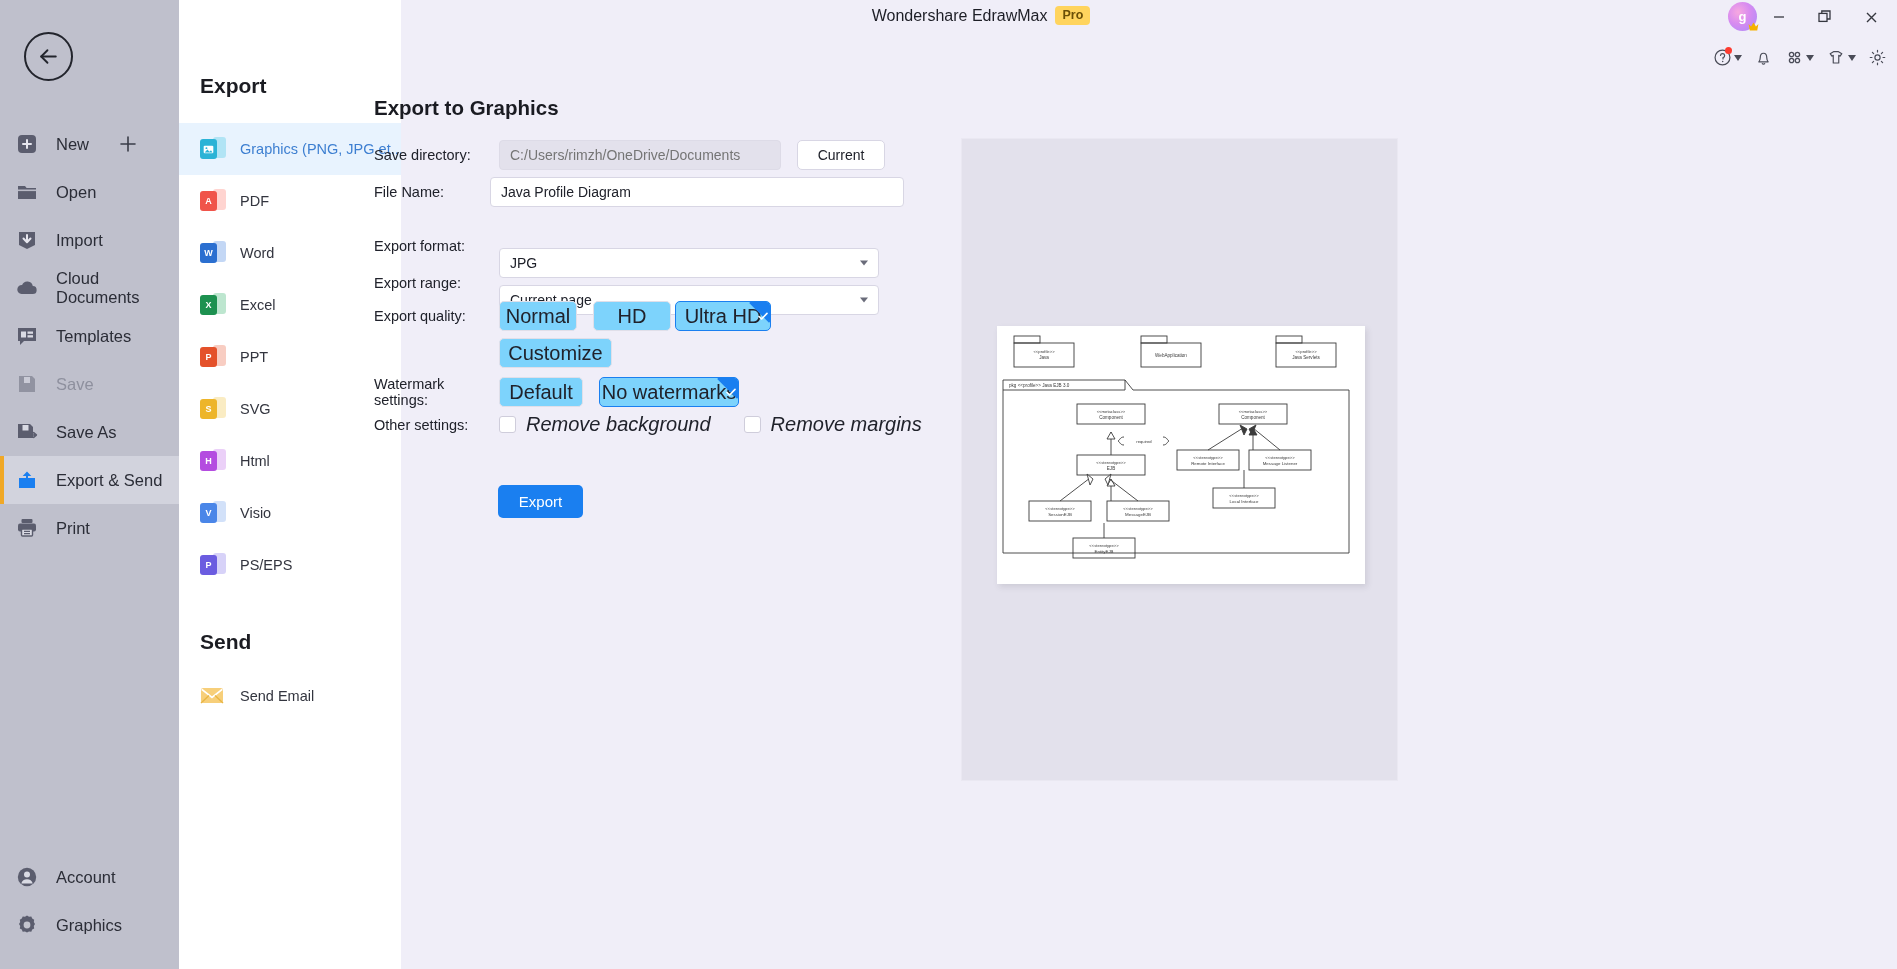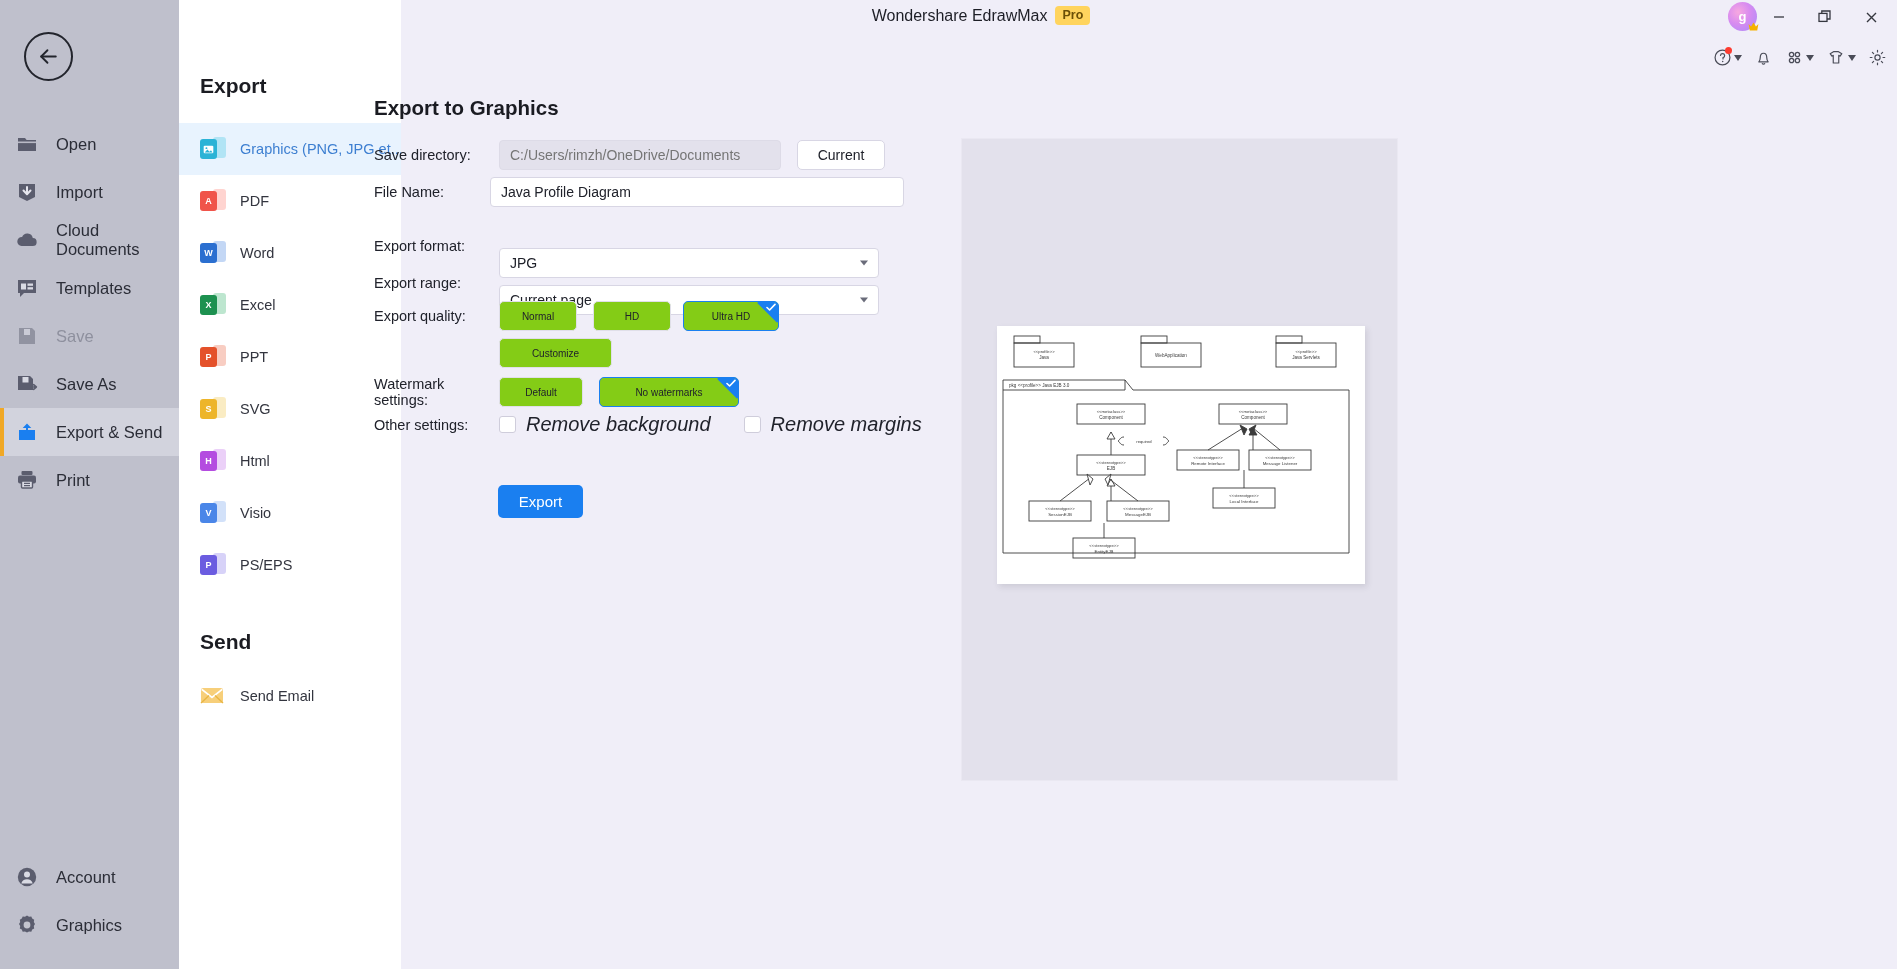--- a/index.html
+++ b/index.html
@@ -209,22 +209,22 @@
   }
   .btn-outline {
     height: 30px; min-width: 82px;
     border: 1px solid #d8d6e4; border-radius: 5px;
     background: #fff; font-size: 14px; color: #20222b;
     display: flex; align-items: center; justify-content: center;
     cursor: pointer; font-family:"Liberation Sans", sans-serif;
   }
   .chip {
     height: 30px; border-radius: 5px;
-    border: 1px solid #e0dfe9; background: #84cc16;
-    font-size: 10px; color: #20222b;
+    border: 1px solid #e0dfe9; background: #7dd3fc;
+    font-size: 20px; color: #20222b;
     display: flex; align-items: center; justify-content: center;
     cursor: pointer; position: relative; overflow: hidden;
   }
   .chip.on { border: 1.6px solid #1a7ff0; }
   .chip.on::after {
     content: "";
     position: absolute; right: -13px; top: -13px;
     width: 28px; height: 28px;
     background: #1a7ff0;
     transform: rotate(45deg);
@@ -275,20 +275,34 @@
   <div class="rail">
     <div class="back-btn">
       <svg width="25" height="25" viewBox="0 0 24 24" fill="none" stroke="#22242c" stroke-width="1.8" stroke-linecap="round" stroke-linejoin="round">
         <line x1="19" y1="12" x2="5" y2="12"></line>
         <polyline points="11,6 5,12 11,18"></polyline>
       </svg>
     </div>
 
     <div class="rail-list">
 
+      <div class="rail-item">
+        <span class="ri-ico">
+          <svg width="24" height="24" viewBox="0 0 24 24">
+            <rect x="3" y="3" width="18" height="18" rx="4" fill="#5b5d6e"></rect>
+            <path d="M12 8v8M8 12h8" stroke="#e6e6ee" stroke-width="2" stroke-linecap="round"></path>
+          </svg>
+        </span>
+        <span>New</span>
+        <span class="rail-plus">
+          <svg width="18" height="18" viewBox="0 0 18 18">
+            <path d="M9 2v14M2 9h14" stroke="#3a3c48" stroke-width="1.6" stroke-linecap="round"></path>
+          </svg>
+        </span>
+      </div>
 
       <div class="rail-item">
         <span class="ri-ico">
           <svg width="24" height="24" viewBox="0 0 24 24">
             <path d="M3 6h7l1.6 2H21v11H3z" fill="#5b5d6e"></path>
             <rect x="3" y="9.5" width="18" height="1.6" fill="#b9bac6"></rect>
           </svg>
         </span>
         <span>Open</span>
       </div>
@@ -625,21 +639,21 @@
       </div>
 
       <div class="row" style="left:-27px; top:301px; width:560px;">
         <span class="lbl" style="width:125px;">Export quality:</span>
         <div class="chip" style="width:78px;">
           <span>Normal</span>
         </div>
         <div class="chip" style="width:78px; margin-left:16px;">
           <span>HD</span>
         </div>
-        <div class="chip on" style="width:96px; margin-left:12px;">
+        <div class="chip on" style="width:96px; margin-left:4px;">
           <span>Ultra HD</span>
           <span class="tick">
             <svg width="10" height="9" viewBox="0 0 10 9" fill="none" stroke="#fff" stroke-width="1.6" stroke-linecap="round" stroke-linejoin="round">
               <polyline points="1,4.5 3.6,7 9,1.4"></polyline>
             </svg>
           </span>
         </div>
       </div>
 
       <div class="row" style="left:98px; top:338px;">

